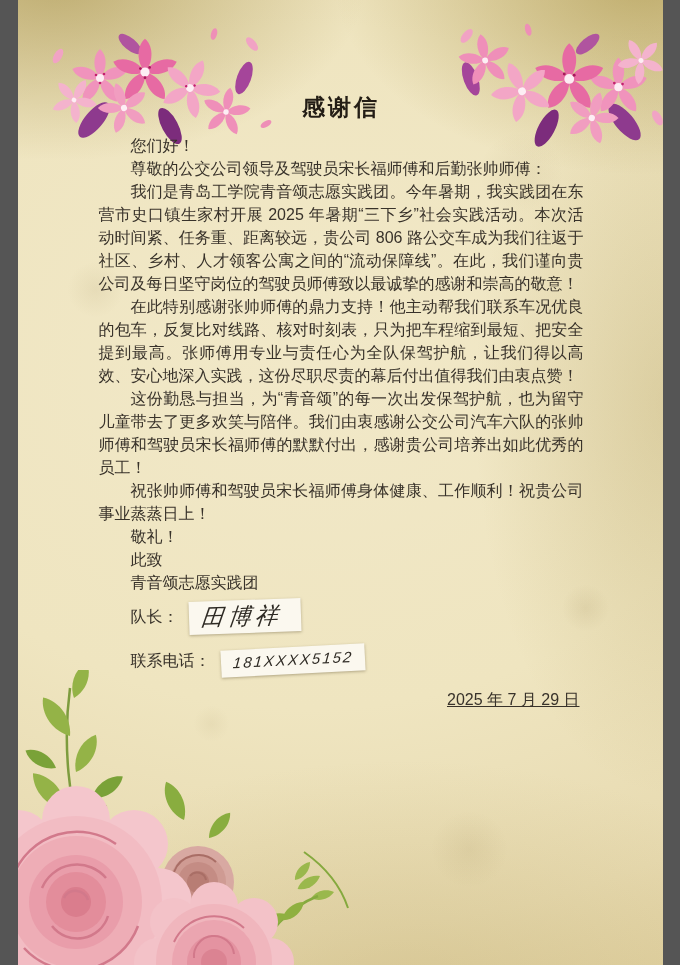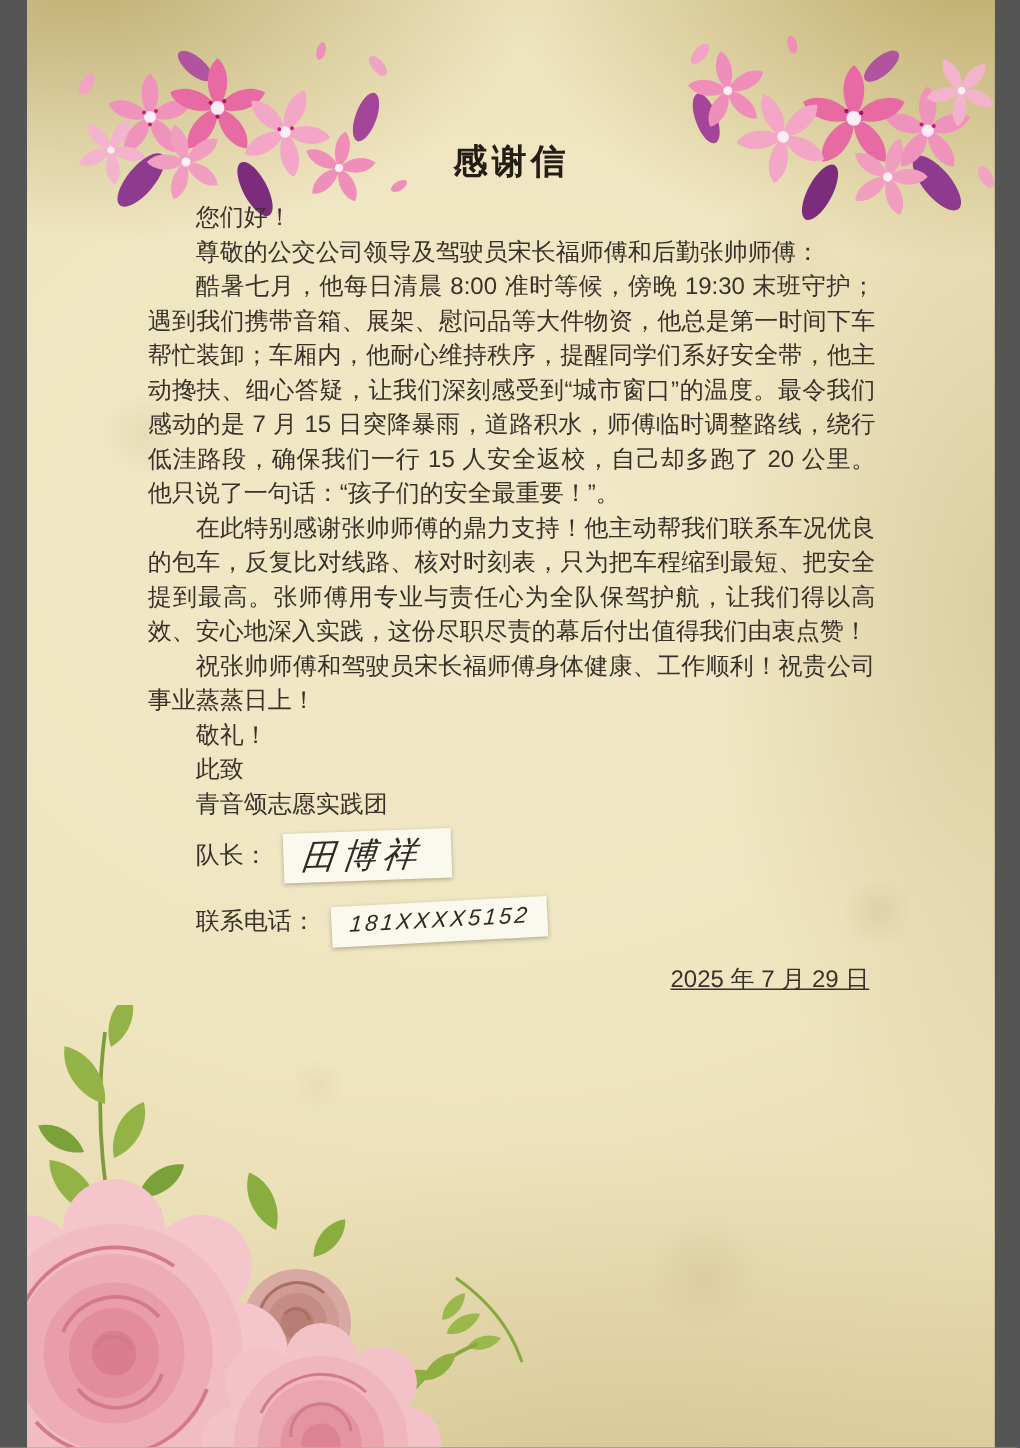--- a/index.html
+++ b/index.html
@@ -243,22 +243,23 @@
       <circle r="27" fill="#e493a1"></circle>
       <circle r="13" fill="#db8392"></circle>
       <path d="M-40 -20 A 44 44 0 0 1 30 -34 M-20 -4 A 20 20 0 0 1 20 -8" stroke="#d2798b" stroke-width="2" fill="none"></path>
     </g>
   </svg>
 
   <div class="letter">
     <h1 class="title">感谢信</h1>
     <p>您们好！</p>
     <p>尊敬的公交公司领导及驾驶员宋长福师傅和后勤张帅师傅：</p>
-    <p>酷暑七月，他每日清晨 8:00 准时等候，傍晚 19:30 末班守护；遇到我们携带音箱、展架、慰问品等大件物资，他总是第一时间下车帮忙装卸；车厢内，他耐心维持秩序，提醒同学们系好安全带，他主动搀扶、细心答疑，让我们深刻感受到“城市窗口”的温度。最令我们感动的是 7 月 15 日突降暴雨，道路积水，师傅临时调整路线，绕行低洼路段，确保我们一行 15 人安全返校，自己却多跑了 20 公里。他只说了一句话：“孩子们的安全最重要！”。</p>
+    <p>我们是青岛工学院青音颂志愿实践团。今年暑期，我实践团在东营市史口镇生家村开展 2025 年暑期“三下乡”社会实践活动。本次活动时间紧、任务重、距离较远，贵公司 806 路公交车成为我们往返于社区、乡村、人才领客公寓之间的“流动保障线”。在此，我们谨向贵公司及每日坚守岗位的驾驶员师傅致以最诚挚的感谢和崇高的敬意！</p>
     <p>在此特别感谢张帅师傅的鼎力支持！他主动帮我们联系车况优良的包车，反复比对线路、核对时刻表，只为把车程缩到最短、把安全提到最高。张师傅用专业与责任心为全队保驾护航，让我们得以高效、安心地深入实践，这份尽职尽责的幕后付出值得我们由衷点赞！</p>
+    <p>这份勤恳与担当，为“青音颂”的每一次出发保驾护航，也为留守儿童带去了更多欢笑与陪伴。我们由衷感谢公交公司汽车六队的张帅师傅和驾驶员宋长福师傅的默默付出，感谢贵公司培养出如此优秀的员工！</p>
     <p>祝张帅师傅和驾驶员宋长福师傅身体健康、工作顺利！祝贵公司事业蒸蒸日上！</p>
     <p>敬礼！</p>
     <p>此致</p>
     <p>青音颂志愿实践团</p>
 
     <div class="sig-row">
       <span class="label">队长：</span>
       <span class="slip slip-sign">
         <span class="hand hand-sign">田博祥</span>
       </span>

